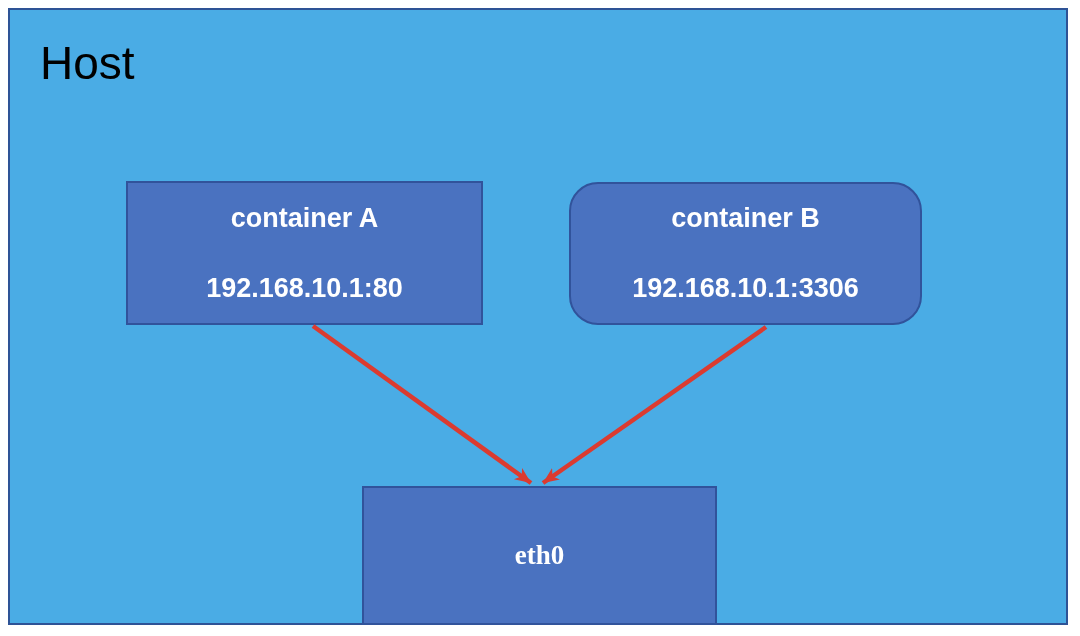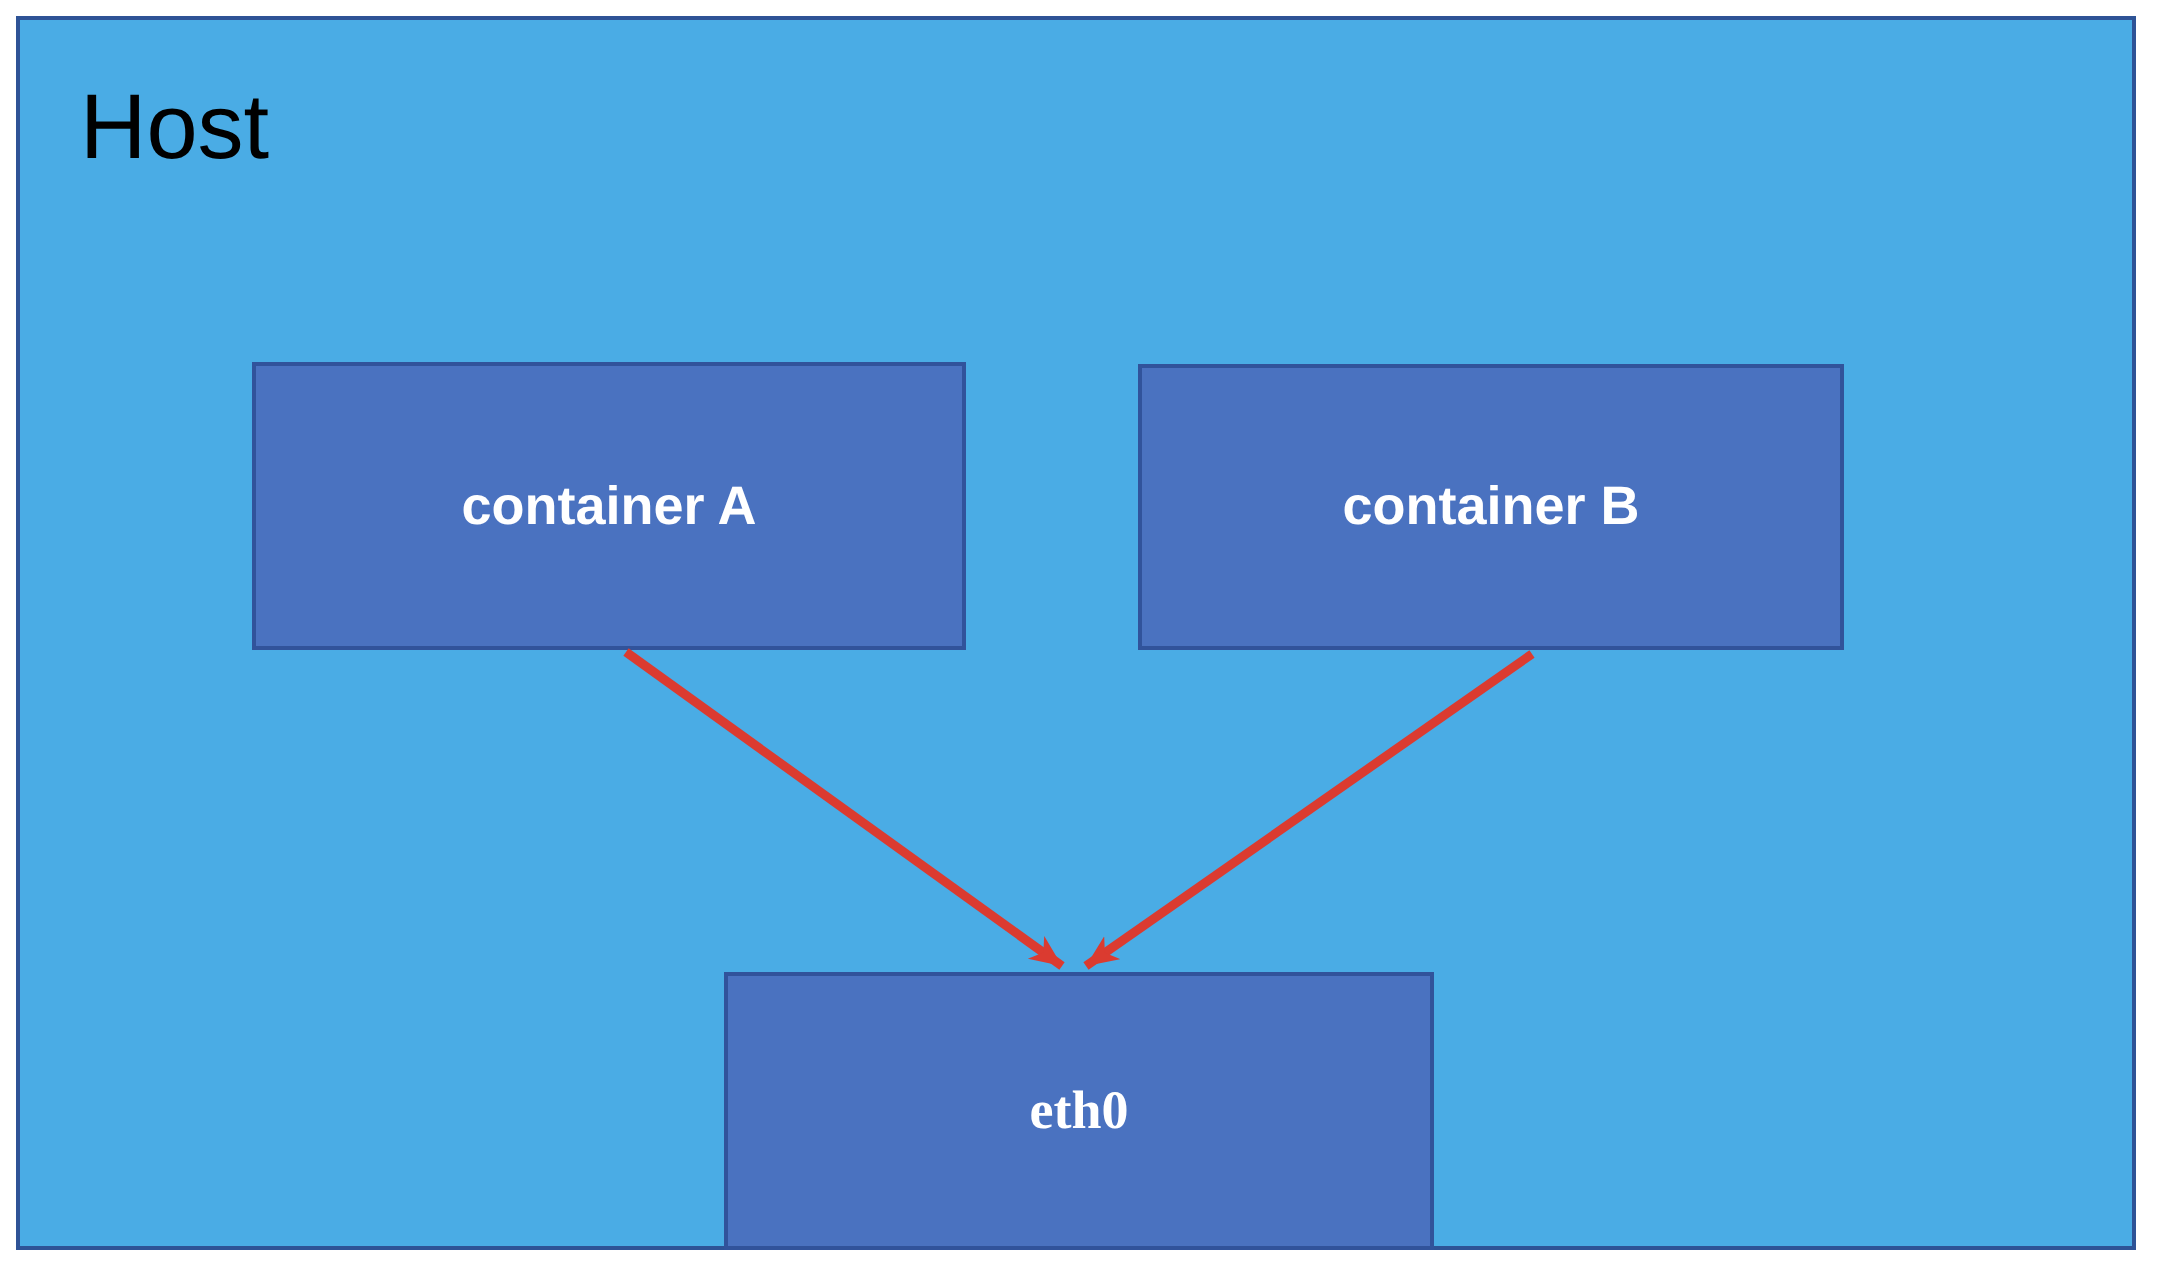--- a/index.html
+++ b/index.html
@@ -44,21 +44,21 @@
     display: flex;
     flex-direction: column;
     justify-content: space-around;
     align-items: center;
     color: var(--node-text, #ffffff);
     font-weight: 700;
     font-size: 27px;
     text-align: center;
   }
   .node-a { left: 126px; top: 181px; width: 357px; height: 144px; }
-  .node-b { left: 569px; top: 182px; width: 353px; height: 143px; }
+  .node-b { left: 569px; top: 182px; width: 353px; height: 143px; border-radius: 29px; }
   .node-eth0 {
     left: 362px; top: 486px; width: 355px; height: 139px;
     justify-content: center;
   }
   .node-eth0 .node-line { line-height: 37px; font-family: Liberation Serif, serif; }
   .arrows-layer {
     position: absolute;
     left: 0; top: 0;
     width: 1080px;
     height: 636px;
@@ -69,24 +69,26 @@
 <body>
 
 <div class="stage">
 
   <div class="host-box"></div>
 
   <div class="host-label">Host</div>
 
   <div class="node node-a">
     <div class="node-line">container A</div>
+    <div class="node-line">192.168.10.1:80</div>
   </div>
 
   <div class="node node-b">
     <div class="node-line">container B</div>
+    <div class="node-line">192.168.10.1:3306</div>
   </div>
 
   <div class="node node-eth0">
     <div class="node-line">eth0</div>
   </div>
 
   <svg class="arrows-layer" viewBox="0 0 1080 636">
     <defs>
       <marker id="arrowhead" markerUnits="userSpaceOnUse" markerWidth="20" markerHeight="16" refX="16" refY="7" orient="auto">
         <path d="M0,0 L16,7 L0,14 L4.5,7 Z" class="arrow-head" fill="#DB3B30"></path>

